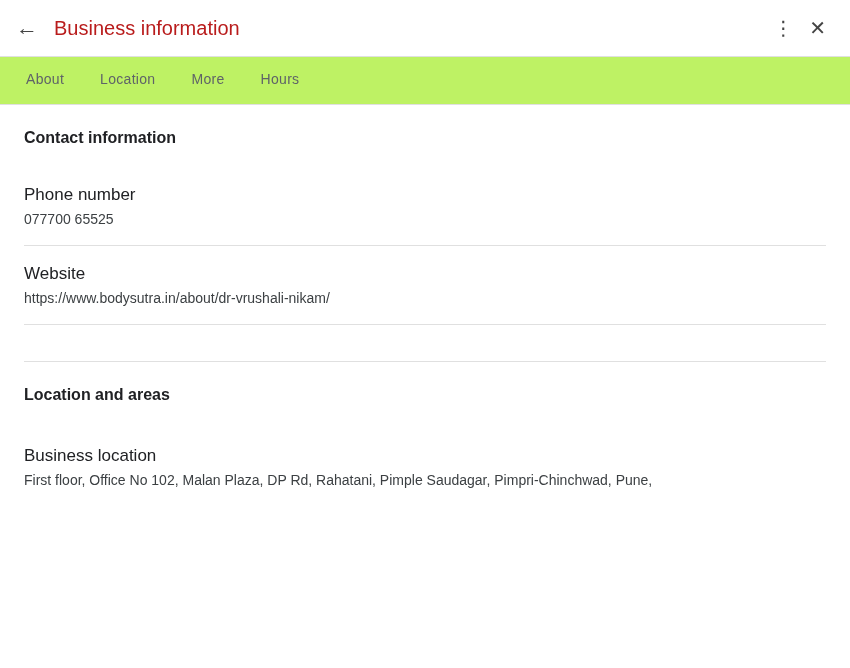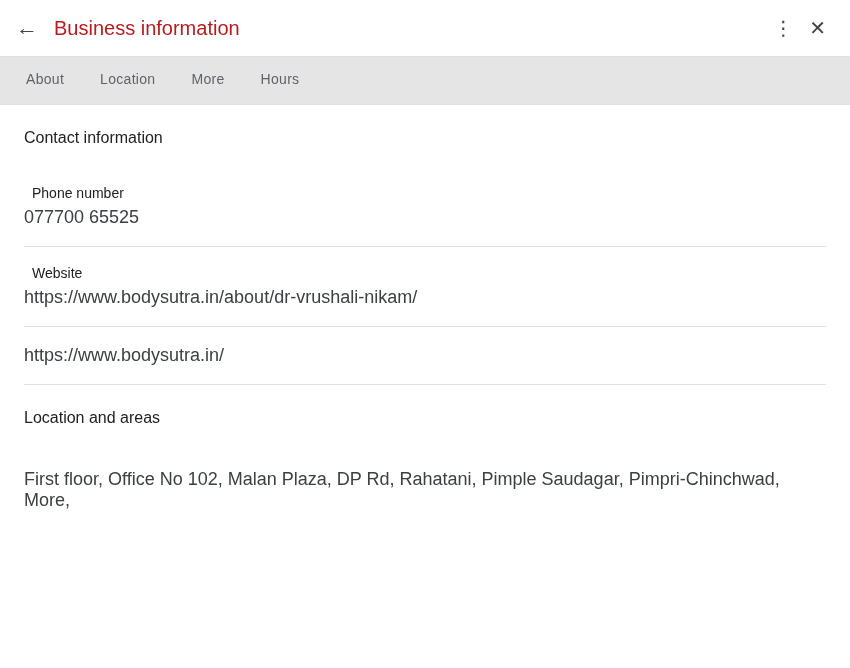--- a/index.html
+++ b/index.html
@@ -47,21 +47,21 @@
       color: #444;
       font-size: 20px;
       padding: 6px 8px;
     }
 
     
     .tabs {
       display: flex;
       border-bottom: 1px solid #e0e0e0;
       padding: 0 8px;
-      background: #e5e5e5;
+      background: #bef264;
     }
 
     .tab {
       padding: 14px 18px;
       font-size: 14px;
       color: #5f6368;
       cursor: pointer;
       position: relative;
       border-bottom: 3px solid transparent;
       font-weight: 500;
@@ -74,45 +74,44 @@
     }
 
     
     .content {
       padding: 24px 24px;
       background: #fff;
     }
 
     .section-title {
       font-size: 16px;
-      font-weight: 400;
+      font-weight: 700;
       color: #202124;
       margin-bottom: 20px;
     }
 
     .field-block {
       margin-bottom: 0;
       padding: 18px 0;
       border-bottom: 1px solid #e0e0e0;
     }
 
     .field-block:first-of-type {
       padding-top: 0;
     }
 
     .field-label {
-      font-size: 14px;
+      font-size: 17px;
       font-weight: 500;
       color: #202124;
       margin-bottom: 6px;
-      margin-left: 8px;
     }
 
     .field-value {
-      font-size: 18px;
+      font-size: 14px;
       color: #3c4043;
     }
 
     .section-divider {
       margin: 24px 0 20px 0;
     }
 
     .section-divider .section-title {
       margin-bottom: 24px;
     }
@@ -143,25 +142,25 @@
       <div class="field-label">Phone number</div>
       <div class="field-value">077700 65525</div>
     </div>
 
     <div class="field-block">
       <div class="field-label">Website</div>
       <div class="field-value">https://www.bodysutra.in/about/dr-vrushali-nikam/</div>
     </div>
 
     <div class="field-block">
-      <div class="field-value">https://www.bodysutra.in/</div>
     </div>
   </div>
 
   <div class="section-divider">
     <div class="section-title">Location and areas</div>
 
     <div class="field-block" style="border-bottom: none; padding-bottom: 0;">
-      <div class="field-value">First floor, Office No 102, Malan Plaza, DP Rd, Rahatani, Pimple Saudagar, Pimpri-Chinchwad, More,</div>
+      <div class="field-label">Business location</div>
+      <div class="field-value">First floor, Office No 102, Malan Plaza, DP Rd, Rahatani, Pimple Saudagar, Pimpri-Chinchwad, Pune,</div>
     </div>
   </div>
 
 </div>
 
 </body></html>

